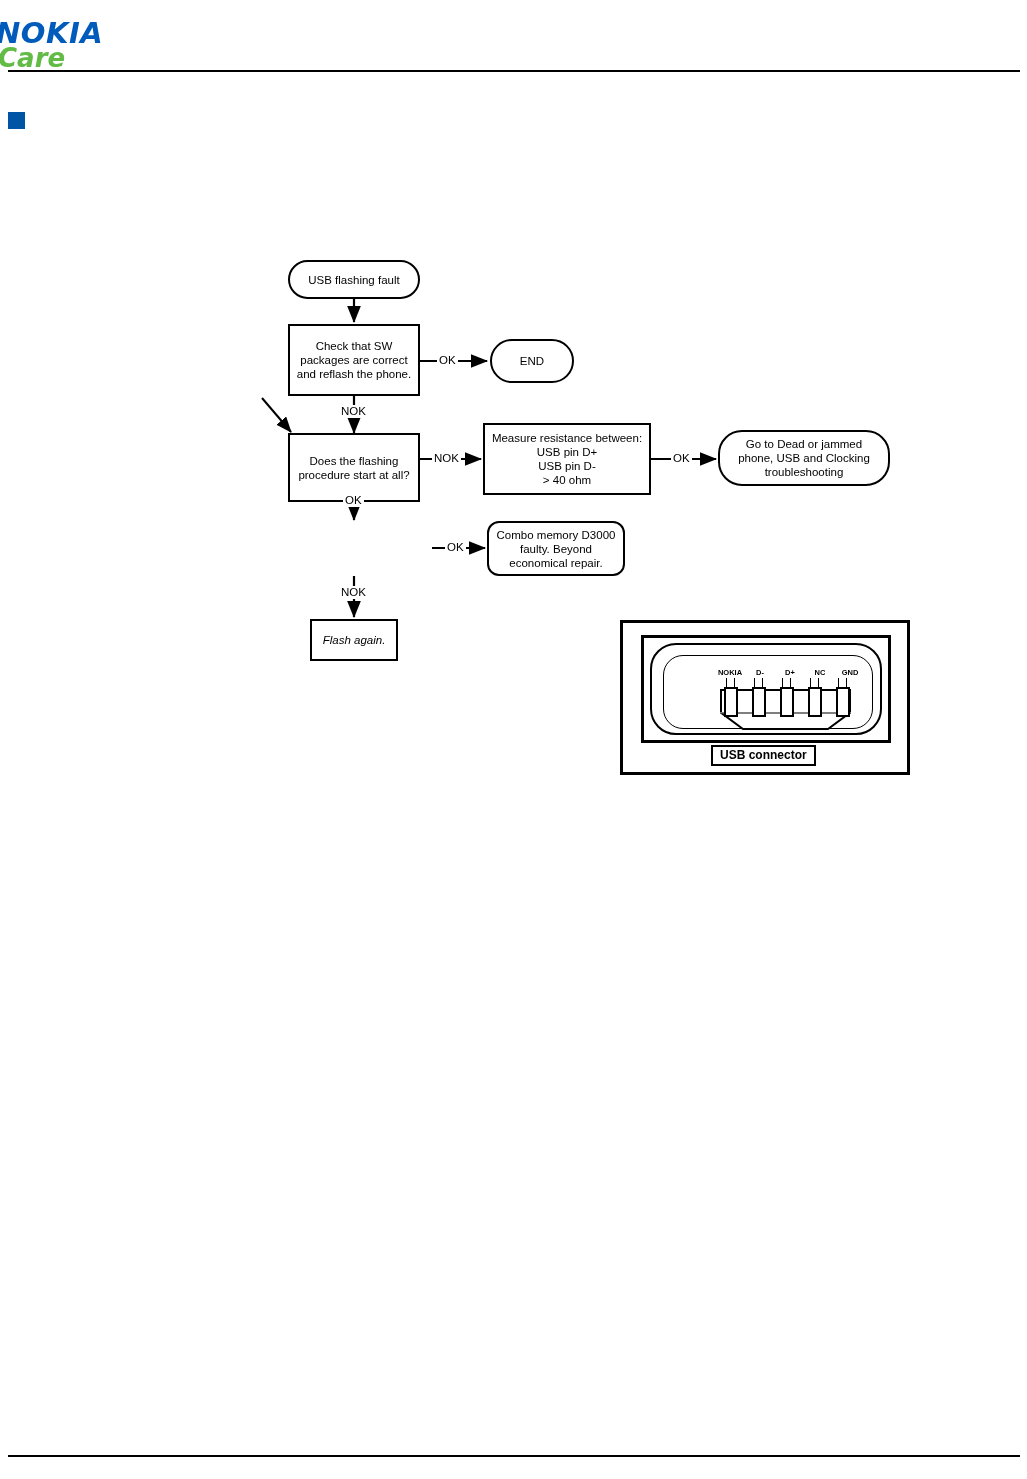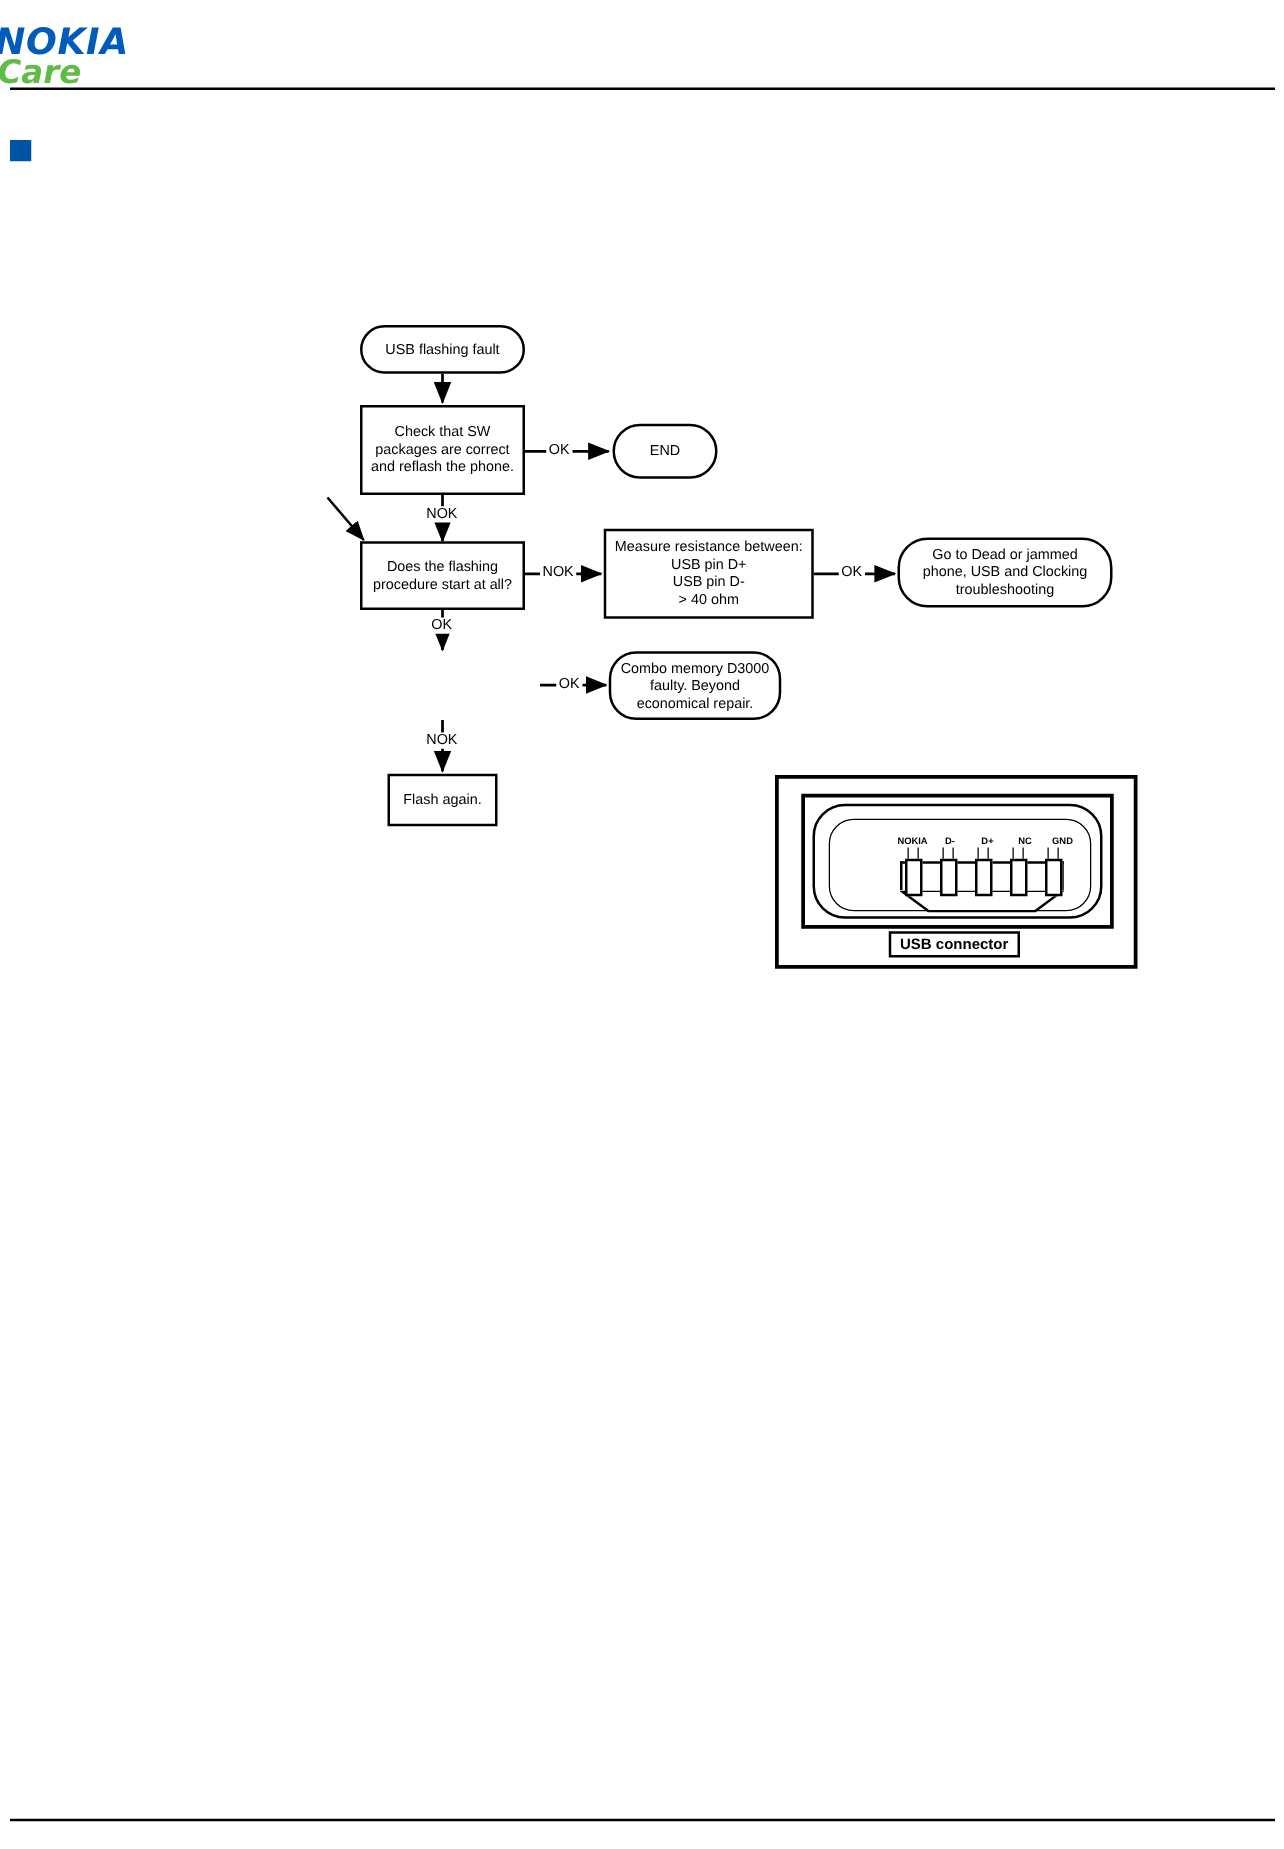--- a/index.html
+++ b/index.html
@@ -278,46 +278,46 @@
   <div class="node" style="left:288px; top:324px; width:132px; height:72px;">
     <span class="txt">Check that SW
 packages are correct
 and reflash the phone.</span>
   </div>
 
   <div class="node oval" style="left:490px; top:339px; width:84px; height:44px;">
     <span class="txt">END</span>
   </div>
 
-  <div class="node" style="left:288px; top:433px; width:132px; height:55px;">
+  <div class="node" style="left:288px; top:433px; width:132px; height:69px;">
     <span class="txt">Does the flashing
 procedure start at all?</span>
   </div>
 
   <div class="node" style="left:483px; top:423px; width:168px; height:72px;">
     <span class="txt">Measure resistance between:
 USB pin D+
 USB pin D-
 &gt; 40 ohm</span>
   </div>
 
   <div class="node oval" style="left:718px; top:430px; width:172px; height:56px;">
     <span class="txt">Go to Dead or jammed
 phone, USB and Clocking
 troubleshooting</span>
   </div>
 
 
-  <div class="node round" style="left:487px; top:521px; width:138px; height:55px;border-radius:22px;">
+  <div class="node round" style="left:487px; top:521px; width:138px; height:55px;">
     <span class="txt">Combo memory D3000
 faulty. Beyond
 economical repair.</span>
   </div>
 
-  <div class="node" style="left:310px; top:619px; width:88px; height:42px;">
+  <div class="node" style="left:310px; top:619px; width:88px; height:42px;font-style:italic;">
     <span class="txt">Flash again.</span>
   </div>
 
   <div class="edge-label" style="left:437px; top:354px;">OK</div>
   <div class="edge-label" style="left:339px; top:405px;">NOK</div>
   <div class="edge-label" style="left:432px; top:452px;">NOK</div>
   <div class="edge-label" style="left:343px; top:494px;">OK</div>
   <div class="edge-label" style="left:671px; top:452px;">OK</div>
   <div class="edge-label" style="left:445px; top:541px;">OK</div>
   <div class="edge-label" style="left:339px; top:586px;">NOK</div>

